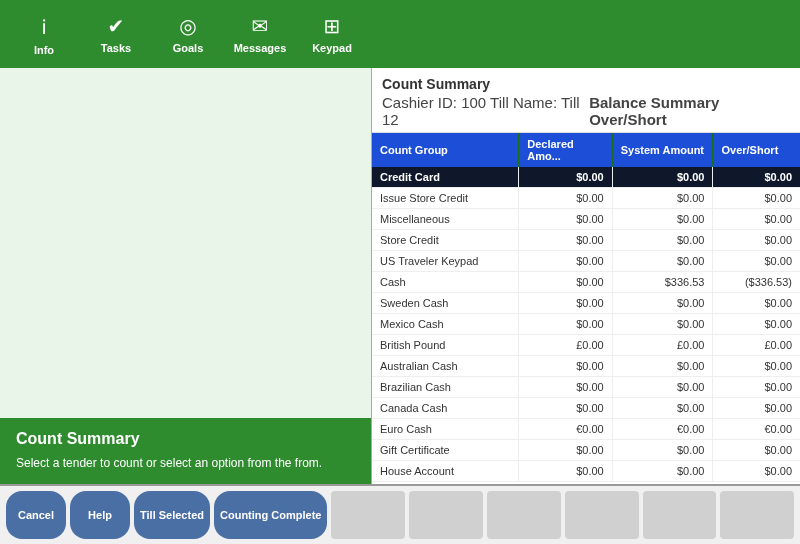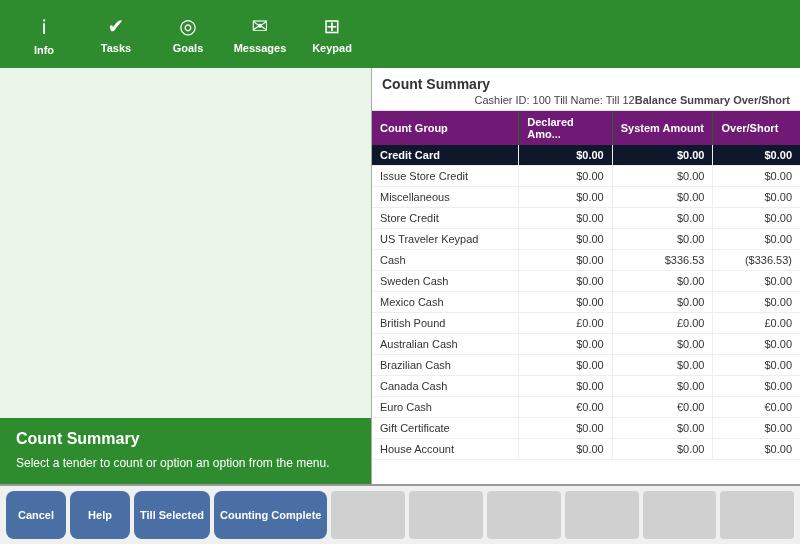--- a/index.html
+++ b/index.html
@@ -75,34 +75,33 @@
       border-bottom: 1px solid #ddd;
     }
     .right-header-title {
       font-size: 14px;
       font-weight: bold;
       color: #333;
     }
     .right-header-meta {
       display: flex;
       justify-content: flex-end;
-      font-size: 11px;
+      font-size: 15px;
       color: #444;
       margin-top: 2px;
-      margin-left: 22px;
     }
     .right-header-meta .balance-label { font-weight: bold; }
 
     
     .count-table {
       width: 100%;
       border-collapse: collapse;
     }
     .count-table thead tr th {
-      background: #701a75;
+      background: #1d4ed8;
       color: white;
       padding: 5px 8px;
       text-align: left;
       font-size: 11px;
       font-weight: bold;
       border-right: 1px solid #1a6b1a;
     }
     .count-table thead tr th:last-child { border-right: none; }
     .count-table tbody tr td {
       padding: 4px 8px;
@@ -131,21 +130,21 @@
       border-top: 2px solid #999;
       display: flex;
       align-items: center;
       padding: 4px 6px;
       gap: 4px;
     }
     .toolbar-btn {
       background: #4a6fa5;
       color: white;
       border: none;
-      border-radius: 8px;
+      border-radius: 16px;
       padding: 4px 6px;
       min-width: 60px;
       height: 48px;
       font-size: 11px;
       font-weight: bold;
       cursor: pointer;
       text-align: center;
       display: flex;
       align-items: center;
       justify-content: center;
@@ -183,21 +182,21 @@
     <span class="nav-label">Keypad</span>
   </div>
 </div>
 
 <div class="main-content">
 
   <div class="left-panel">
     <div class="left-panel-content"></div>
     <div class="count-summary-box">
       <h3>Count Summary</h3>
-      <p>Select a tender to count or option an option from the menu.</p>
+      <p>Select a tender to count or select an option from the from.</p>
     </div>
   </div>
 
   <div class="right-panel">
     <div class="right-header">
       <div class="right-header-title">Count Summary</div>
       <div class="right-header-meta">
         <span>Cashier ID:  100  Till Name:  Till 12</span>
         <span class="balance-label">Balance Summary Over/Short</span>
       </div>

